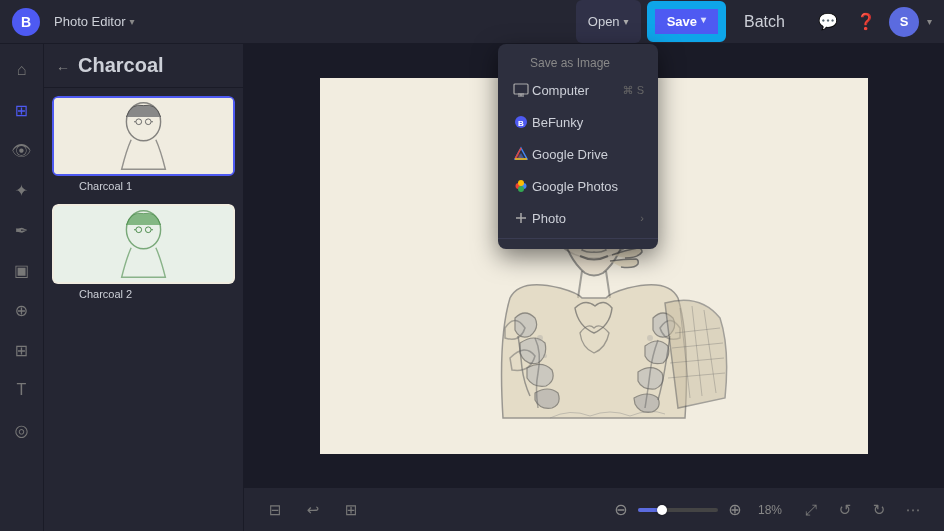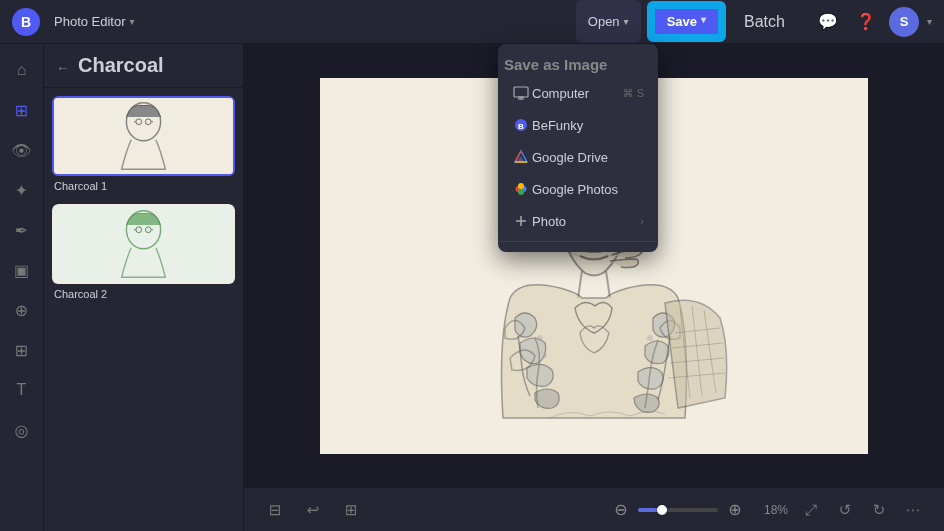--- a/index.html
+++ b/index.html
@@ -142,21 +142,21 @@
     .item-thumb {
       width: 100%; height: 80px;
       border: 2px solid transparent;
       border-radius: 6px;
       overflow: hidden;
       position: relative;
       background: #f0ece0;
     }
     .item-thumb.selected { border-color: #4e5af2; }
     .item-label {
-      font-size: 11px; color: #cdd0d8; padding: 4px 2px;
+      font-size: 11px; color: #cdd0d8; padding: 4px 2px; margin-left: 25px;
     }
 
     
     .thumb-charcoal1 {
       width: 100%; height: 100%;
       background: #f0ece0;
       position: relative;
     }
     .thumb-charcoal2 {
       width: 100%; height: 100%;
@@ -229,41 +229,41 @@
     }
     .zoom-slider-fill {
       height: 100%; background: #5b6bdf; border-radius: 2px; width: 30%;
     }
     .zoom-slider-thumb {
       width: 10px; height: 10px; background: #fff; border-radius: 50%;
       position: absolute; top: -3px; left: 30%; transform: translateX(-50%);
       box-shadow: 0 0 3px rgba(0,0,0,0.5);
     }
     .zoom-percent {
-      font-size: 12px; color: #888; width: 36px; text-align: right;
+      font-size: 12px; color: #888; width: 36px; text-align: center;
     }
     .bottom-right-icons {
       display: flex; align-items: center; gap: 4px;
     }
     .dropdown-menu {
       position: fixed;
       top: 44px;
       left: 498px;
       width: 160px;
       background: #2d2f3e;
       border-radius: 8px;
       box-shadow: 0 8px 24px rgba(0,0,0,0.5);
       z-index: 200;
       padding: 6px 0;
       pointer-events: auto;
     }
     .dropdown-section-label {
-      font-size: 15px; color: #888;
-      padding: 6px 6px 4px;
-      font-weight: 700;
+      font-size: 12px; color: #888;
+      padding: 6px 32px 4px;
+      font-weight: 400;
     }
     .dropdown-item {
       display: flex; align-items: center; gap: 2px;
       padding: 7px 14px;
       cursor: pointer;
       font-size: 13px; color: #cdd0d8;
       position: relative;
     }
     .dropdown-item-icon {
       width: 18px; height: 18px;

